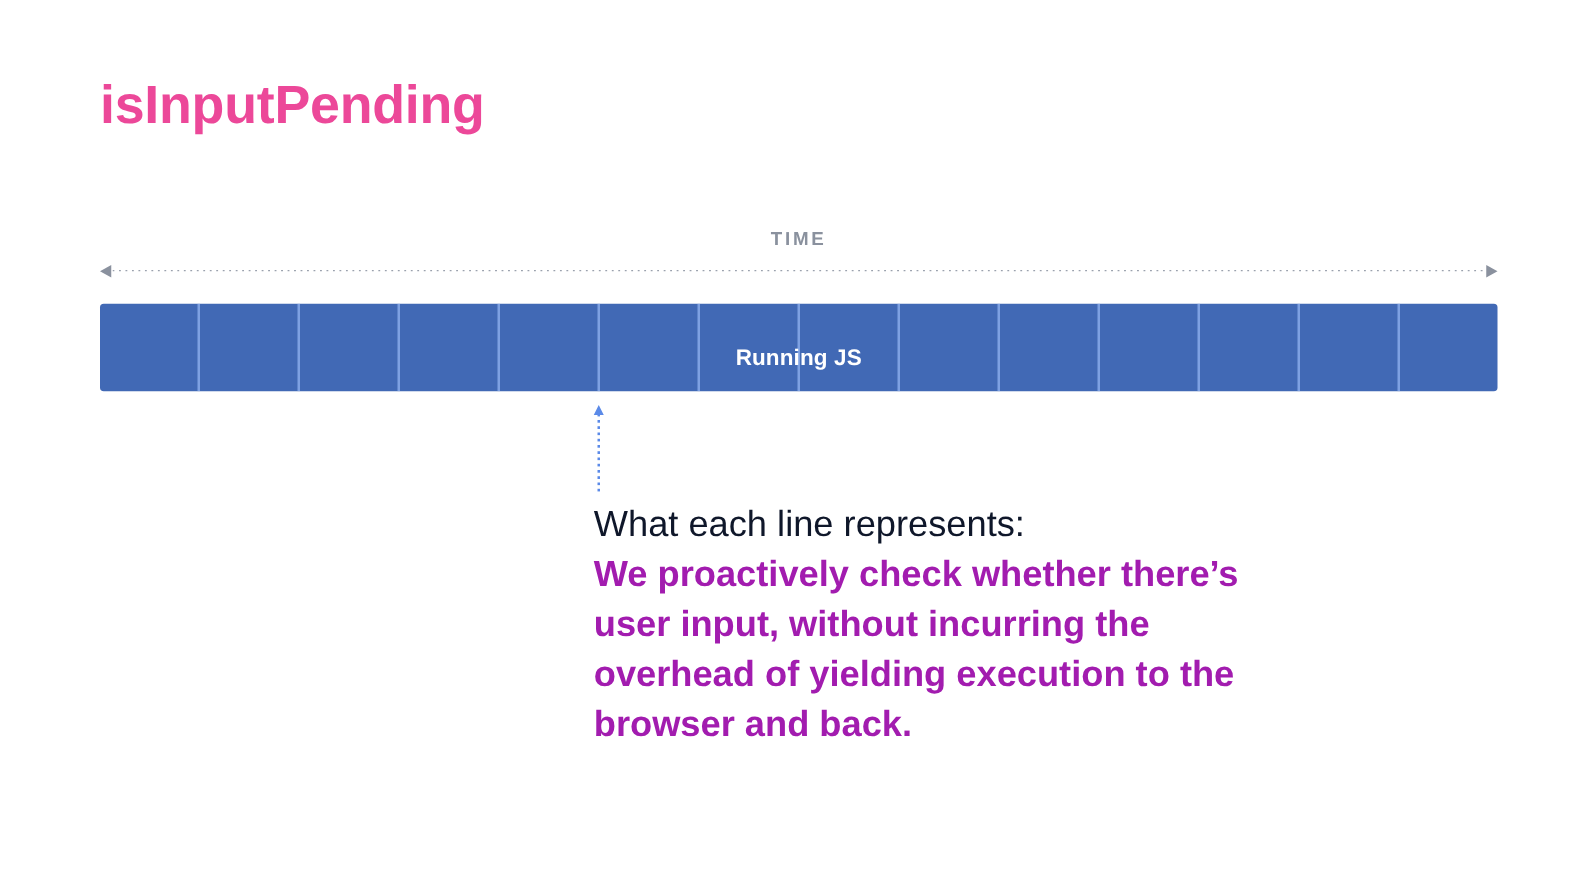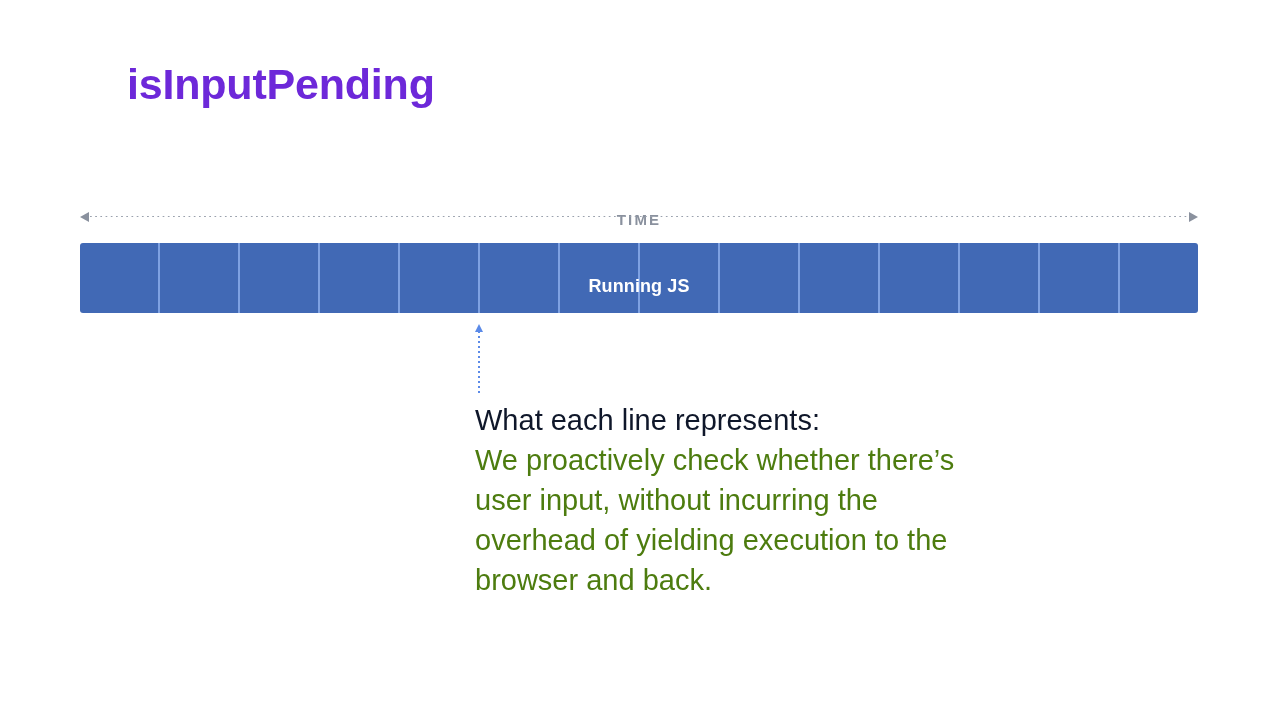--- a/index.html
+++ b/index.html
@@ -17,24 +17,23 @@
   }
 
   
   #slide-title {
     position: absolute;
     left: 80px;
     top: 60px;
     font-family: "Liberation Sans", sans-serif;
     font-size: 43px;
     font-weight: bold;
-    color: #6d28d9;
+    color: #ec4899;
     letter-spacing: -0.2px;
     white-space: nowrap;
-    margin-left: 47px;
   }
 
   
   #time-axis {
     position: absolute;
     left: 80px;
     top: 183px;
     width: 1118px;
     height: 42px;
   }
@@ -42,21 +41,20 @@
     position: absolute;
     left: 0;
     top: 0;
     width: 1118px;
     text-align: center;
     font-size: 15px;
     font-weight: bold;
     letter-spacing: 2.2px;
     color: #8a919e;
     font-family: "Liberation Sans", sans-serif;
-    margin-top: 28px;
   }
   #time-arrow-track {
     position: absolute;
     left: 0;
     top: 29px;
     width: 1118px;
     height: 10px;
   }
   .axis-dots {
     position: absolute;
@@ -157,22 +155,23 @@
     font-family: "Liberation Sans", sans-serif;
     font-size: 29px;
     line-height: 40px;
     font-weight: normal;
   }
   #caption-heading {
     color: #0f172a;
     display: block;
   }
   #caption-body {
-    color: #4d7c0f;
+    color: #a21caf;
     display: block;
+    font-weight: bold;
   }
 </style>
 </head>
 <body>
 
 <div id="slide-title">isInputPending</div>
 
 <div id="time-axis">
   <div id="time-label">TIME</div>
   <div id="time-arrow-track">

